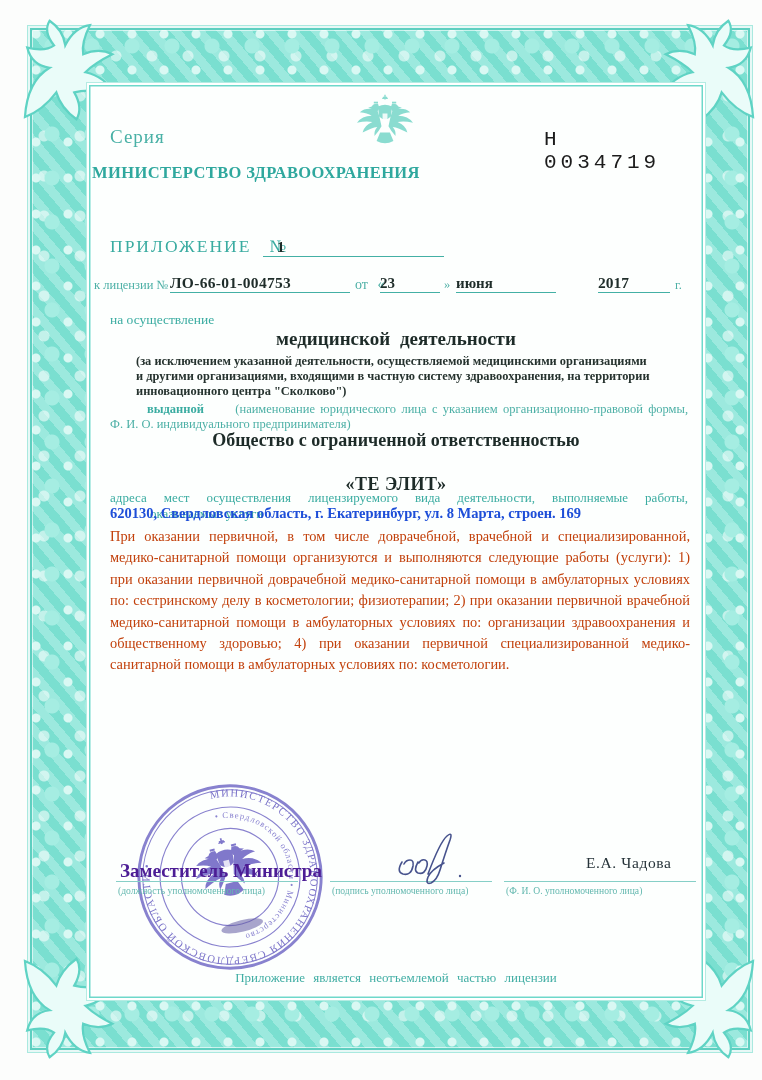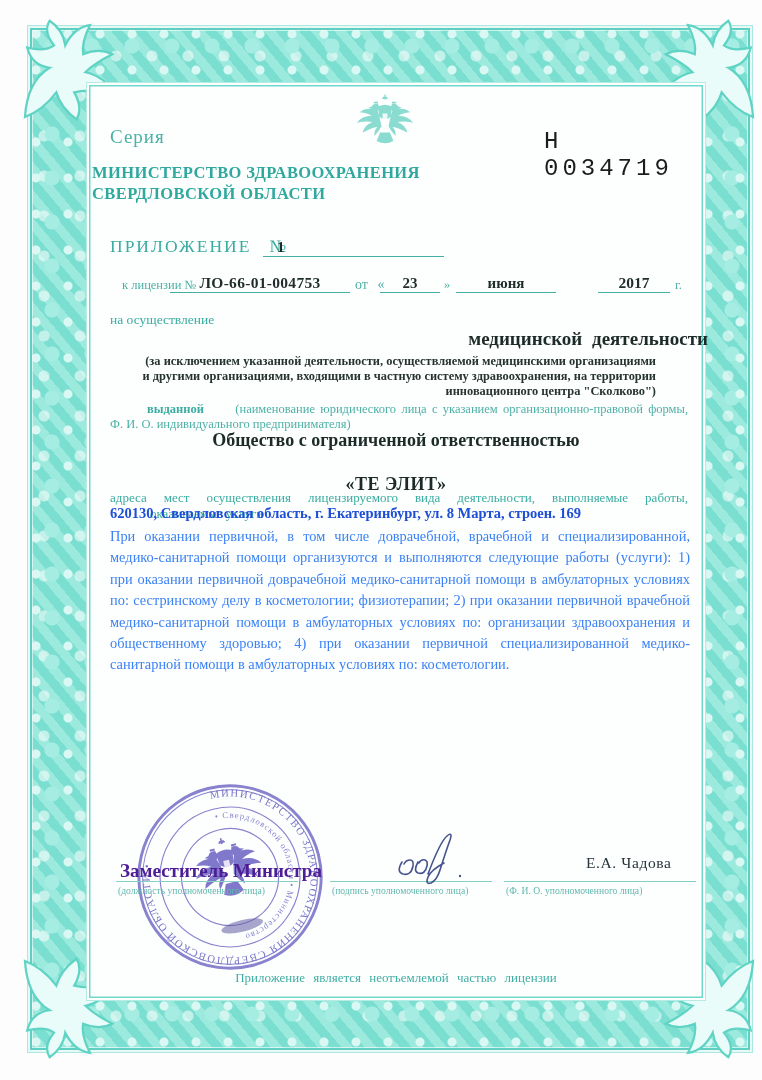--- a/index.html
+++ b/index.html
@@ -23,52 +23,52 @@
   .corner svg{width:100%;height:100%;}
   .corner.tl{left:-12px;top:-12px;}
   .corner.tr{right:-10px;top:-12px;transform:scaleX(-1);}
   .corner.bl{left:-12px;bottom:-12px;transform:scaleY(-1);}
   .corner.br{right:-10px;bottom:-12px;transform:scale(-1,-1);}
   
   .content{position:absolute;left:92px;top:88px;width:608px;height:907px;}
   .series{left:18px;top:38px;font-size:19px;letter-spacing:1px;color:#49b1a6;}
   .emblem{left:251px;top:6px;width:84px;height:64px;color:#8adcd0;}
   .serial{left:452px;top:40px;font-family:"Liberation Mono","DejaVu Sans Mono",monospace;
-          font-size:24px;color:#1c1c1c;letter-spacing:4px;word-spacing:8px;}
+          font-size:21px;color:#1c1c1c;letter-spacing:4px;word-spacing:8px;}
   .ministry{left:0;top:74px;width:608px;font-weight:bold;
             font-size:16.5px;line-height:21px;color:#2fa89e;letter-spacing:.4px;}
   .app-label{left:18px;top:148px;font-size:17.5px;letter-spacing:2px;word-spacing:12px;color:#3aaca1;}
-  .fill-line{display:flex;align-items:flex-end;justify-content:center;
+  .fill-line{display:flex;align-items:flex-end;
              border-bottom:1px solid #43b0a5;font-weight:bold;color:#1f2d2a;}
   .line-appnum{left:171px;top:144px;width:167px;height:24px;justify-content:flex-start;
                padding-left:14px;font-size:15px;}
-  .lic-label{left:30px;top:190px;font-size:12.5px;color:#4db0a6;}
+  .lic-label{left:2px;top:190px;font-size:12.5px;color:#4db0a6;}
   .line-licnum{left:78px;top:180px;width:180px;height:24px;font-size:15.5px;letter-spacing:.3px;}
   .lic-from{left:263px;top:189px;font-size:14px;color:#4db0a6;word-spacing:6px;}
   .line-day{left:288px;top:181px;width:60px;height:23px;font-size:15px;}
   .lic-q2{left:352px;top:189px;font-size:12.5px;color:#4db0a6;}
   .line-month{left:364px;top:181px;width:100px;height:23px;font-size:15px;}
   .line-year{left:506px;top:181px;width:72px;height:23px;font-size:15.5px;}
   .lic-g{left:583px;top:190px;font-size:12.5px;color:#4db0a6;}
   .for-activity{left:18px;top:224px;font-size:13.5px;color:#3aaca1;}
-  .act-title{left:0;top:240px;width:608px;text-align:right;font-weight:bold;
-             font-size:19px;color:#1d2b28;word-spacing:5px;padding-left:8px;}
-  .act-note{left:44px;top:266px;width:520px;text-align:right;font-size:12.4px;
+  .act-title{left:0;top:240px;width:608px;text-align:center;font-weight:bold;
+             font-size:19px;color:#1d2b28;word-spacing:5px;}
+  .act-note{left:44px;top:266px;width:520px;text-align:left;font-size:12.4px;
             line-height:14.8px;color:#26332f;font-weight:bold;}
   .issued{left:18px;top:314px;width:578px;font-size:12.5px;line-height:15px;
           color:#4db0a6;text-align:justify;}
   .issued .lbl{font-weight:bold;margin-right:26px;color:#3aaca1;margin-left:37px;}
   .org1{left:0;top:342px;width:608px;text-align:center;font-weight:bold;font-size:18px;color:#1d2b28;}
   .org2{left:0;top:386px;width:608px;text-align:center;font-weight:bold;font-size:18px;color:#1d2b28;letter-spacing:.5px;}
   .addr-lbl1{left:18px;top:402px;width:578px;font-size:13px;color:#3aaca1;
              text-align:justify;text-align-last:justify;}
   .addr-lbl2{left:58px;top:418px;font-size:13px;color:#3aaca1;z-index:1;}
   .addr-val{left:18px;top:417px;font-weight:bold;font-size:14.5px;color:#1d4ed8;z-index:2;}
   .works{left:18px;top:438px;width:580px;font-size:14.4px;line-height:21.4px;
-         text-align:justify;color:#3b82f6;}
+         text-align:justify;color:#c2410c;}
   
   .stamp{left:41px;top:692px;width:194px;height:194px;z-index:2;opacity:.88;transform:rotate(-14deg);}
   .position-title{left:28px;top:772px;font-weight:bold;font-size:19px;color:#4c1d95;z-index:4;}
   .sig-line{border-bottom:1px solid #86cfc7;height:0;z-index:3;}
   .sl-left{left:24px;top:793px;width:182px;}
   .sl-mid{left:238px;top:793px;width:162px;}
   .sl-right{left:412px;top:793px;width:192px;}
   .caption{font-size:9.6px;color:#63b8af;z-index:4;text-align:left;}
   .cap-left{left:26px;top:797px;width:180px;}
   .cap-mid{left:240px;top:797px;width:158px;}
@@ -125,21 +125,20 @@
         <circle cx="44" cy="38" r="2.5"></circle>
           <circle cx="76" cy="38" r="2.5"></circle>
         <path d="M56.5 28 h7 v9 q0 5 -3.5 7 q-3.5 -2 -3.5 -7 z" fill="#fff" opacity="0.85"></path>
       </svg>
     </div>
 
     <div class="abs serial">Н 0034719</div>
 
     <div class="abs ministry">
       <div>МИНИСТЕРСТВО ЗДРАВООХРАНЕНИЯ</div>
-      <div>СВЕРДЛОВСКОЙ ОБЛАСТИ</div>
     </div>
 
     <div class="abs app-label">ПРИЛОЖЕНИЕ №</div>
     <div class="abs fill-line line-appnum">
       <span>1</span>
     </div>
 
     <div class="abs lic-label">к лицензии №</div>
     <div class="abs fill-line line-licnum">
       <span>ЛО-66-01-004753</span>

